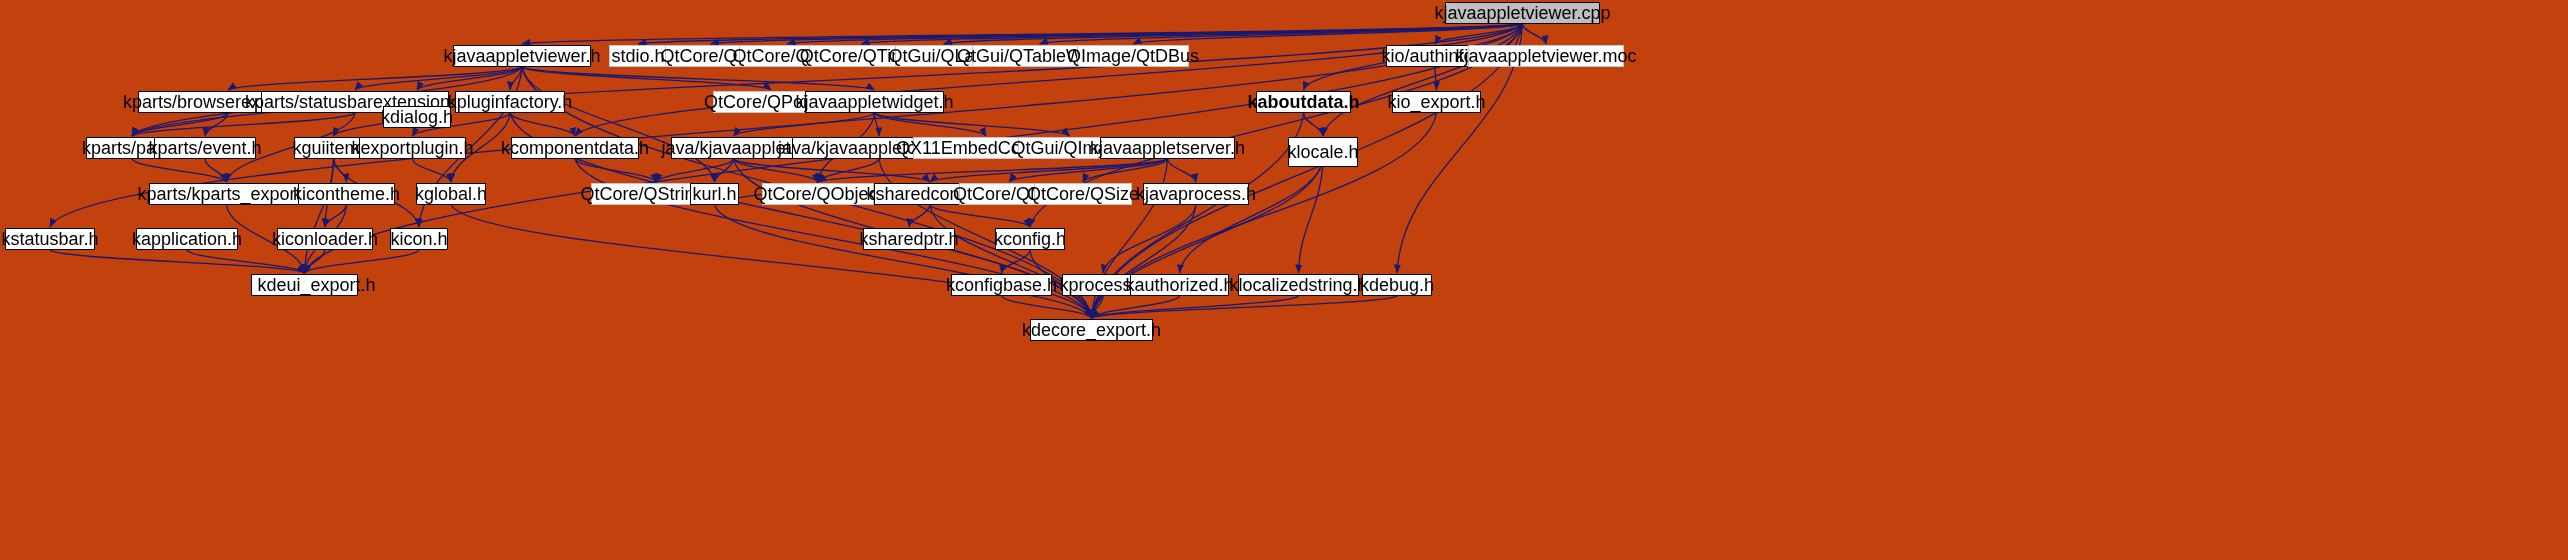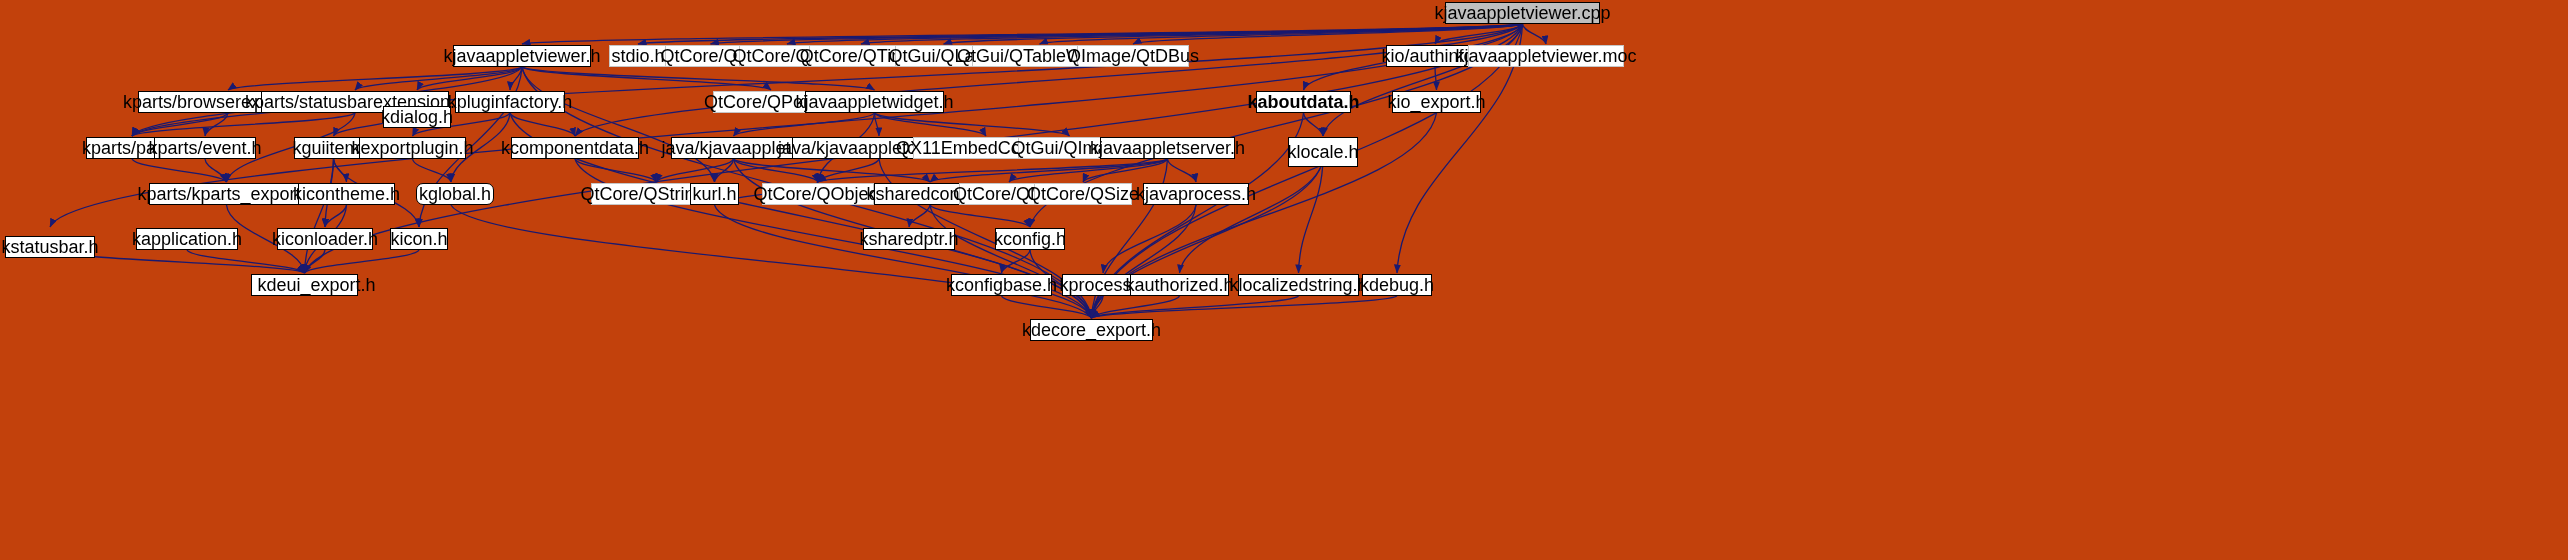--- a/index.html
+++ b/index.html
@@ -146,29 +146,29 @@
       <div class="node solid" style="left: 359px; top: 137px; width: 107px; height: 22px;">kexportplugin.h</div>
       <div class="node solid" style="left: 511px; top: 137px; width: 128px; height: 22px;">kcomponentdata.h</div>
       <div class="node solid" style="left: 671px; top: 137px; width: 125px; height: 22px;">java/kjavaapplet.h</div>
       <div class="node solid" style="left: 792px; top: 137px; width: 174px; height: 22px;">java/kjavaappletcontext.h</div>
       <div class="node light" style="left: 913px; top: 137px; width: 146px; height: 22px;">QX11EmbedContainer</div>
       <div class="node light" style="left: 1018px; top: 137px; width: 103px; height: 22px;">QtGui/QImage</div>
       <div class="node solid" style="left: 1100px; top: 137px; width: 135px; height: 22px;">kjavaappletserver.h</div>
       <div class="node solid" style="left: 1288px; top: 137px; width: 70px; height: 30px;">klocale.h</div>
       <div class="node solid" style="left: 149px; top: 183px; width: 155px; height: 22px;">kparts/kparts_export.h</div>
       <div class="node solid" style="left: 298px; top: 183px; width: 97px; height: 22px;">kicontheme.h</div>
-      <div class="node solid" style="left: 416px; top: 183px; width: 78px; height: 22px; border-radius: 7px;">kglobal.h</div>
+      <div class="node solid" style="left: 416px; top: 183px; width: 70px; height: 22px;">kglobal.h</div>
       <div class="node light" style="left: 591px; top: 183px; width: 131px; height: 22px;">QtCore/QStringList</div>
       <div class="node solid" style="left: 690px; top: 183px; width: 49px; height: 22px;">kurl.h</div>
       <div class="node light" style="left: 762px; top: 183px; width: 112px; height: 22px;">QtCore/QObject</div>
       <div class="node solid" style="left: 874px; top: 183px; width: 112px; height: 22px;">ksharedconfig.h</div>
       <div class="node light" style="left: 959px; top: 183px; width: 100px; height: 22px;">QtCore/QMap</div>
       <div class="node light" style="left: 1034px; top: 183px; width: 98px; height: 22px;">QtCore/QSize</div>
       <div class="node solid" style="left: 1143px; top: 183px; width: 106px; height: 22px;">kjavaprocess.h</div>
-      <div class="node solid" style="left: 5px; top: 228px; width: 90px; height: 22px; margin-top: 8px;">kstatusbar.h</div>
+      <div class="node solid" style="left: 5px; top: 228px; width: 90px; height: 22px;">kstatusbar.h</div>
       <div class="node solid" style="left: 136px; top: 228px; width: 102px; height: 22px;">kapplication.h</div>
       <div class="node solid" style="left: 277px; top: 228px; width: 96px; height: 22px;">kiconloader.h</div>
       <div class="node solid" style="left: 390px; top: 228px; width: 58px; height: 22px;">kicon.h</div>
       <div class="node solid" style="left: 863px; top: 228px; width: 92px; height: 22px;">ksharedptr.h</div>
       <div class="node solid" style="left: 995px; top: 228px; width: 70px; height: 22px;">kconfig.h</div>
       <div class="node solid" style="left: 251px; top: 274px; width: 107px; height: 22px; padding-left: 24px;">kdeui_export.h</div>
       <div class="node solid" style="left: 951px; top: 274px; width: 101px; height: 22px;">kconfigbase.h</div>
       <div class="node solid" style="left: 1062px; top: 274px; width: 82px; height: 22px;">kprocess.h</div>
       <div class="node solid" style="left: 1130px; top: 274px; width: 99px; height: 22px;">kauthorized.h</div>
       <div class="node solid" style="left: 1238px; top: 274px; width: 121px; height: 22px;">klocalizedstring.h</div>

